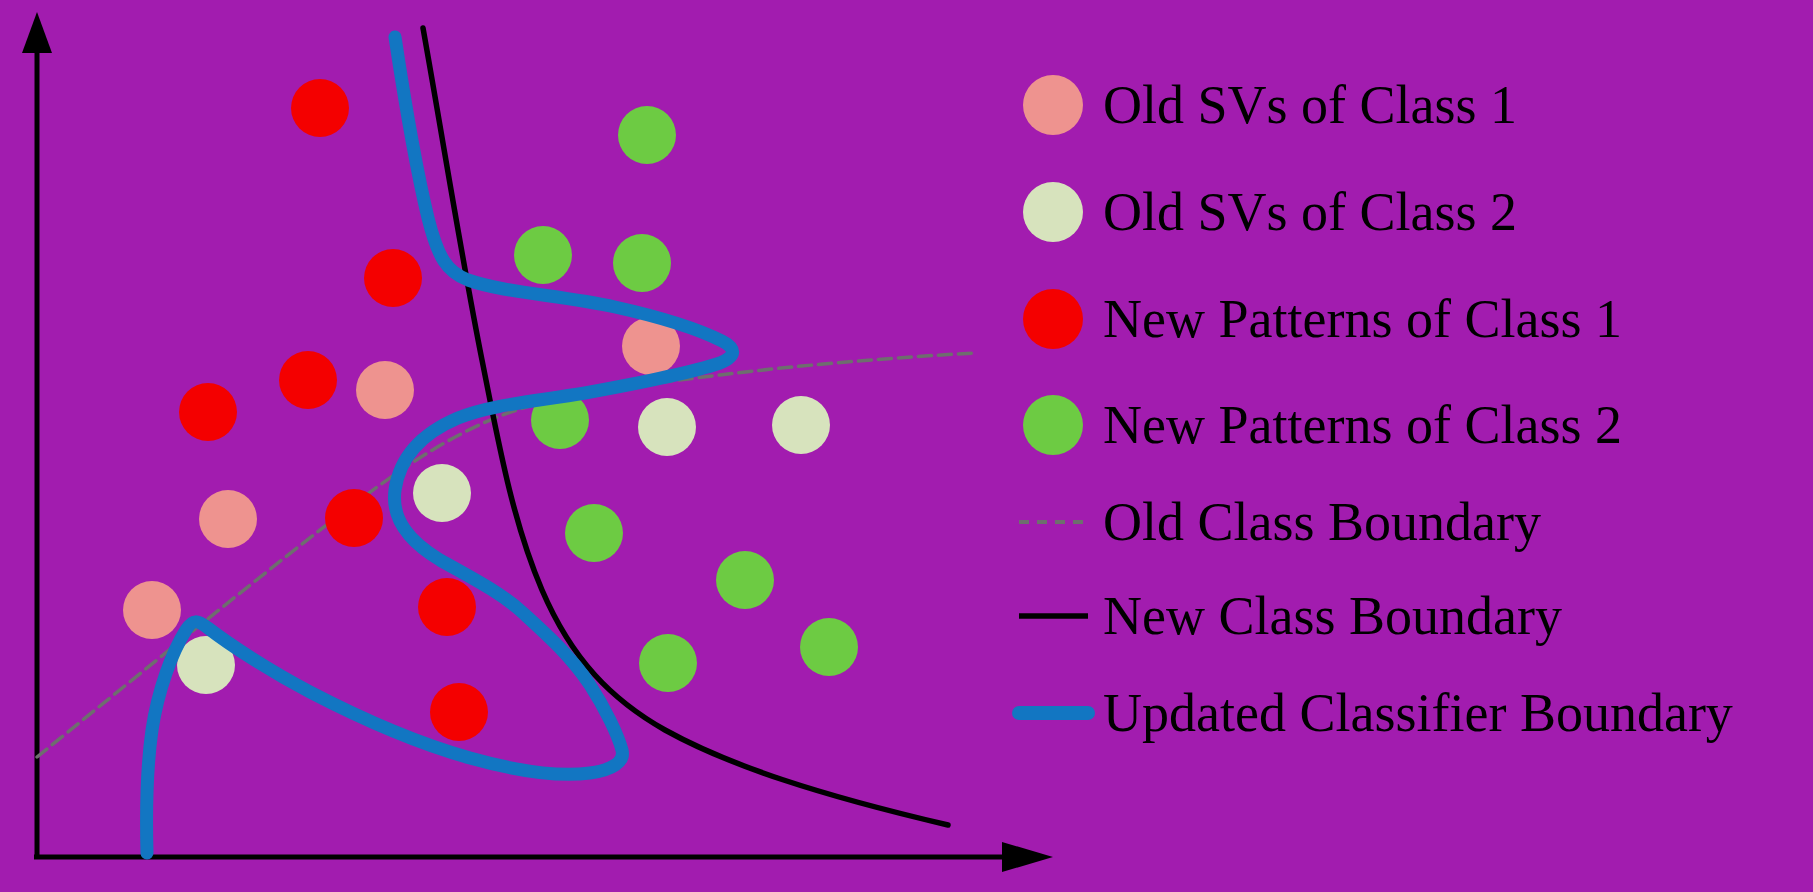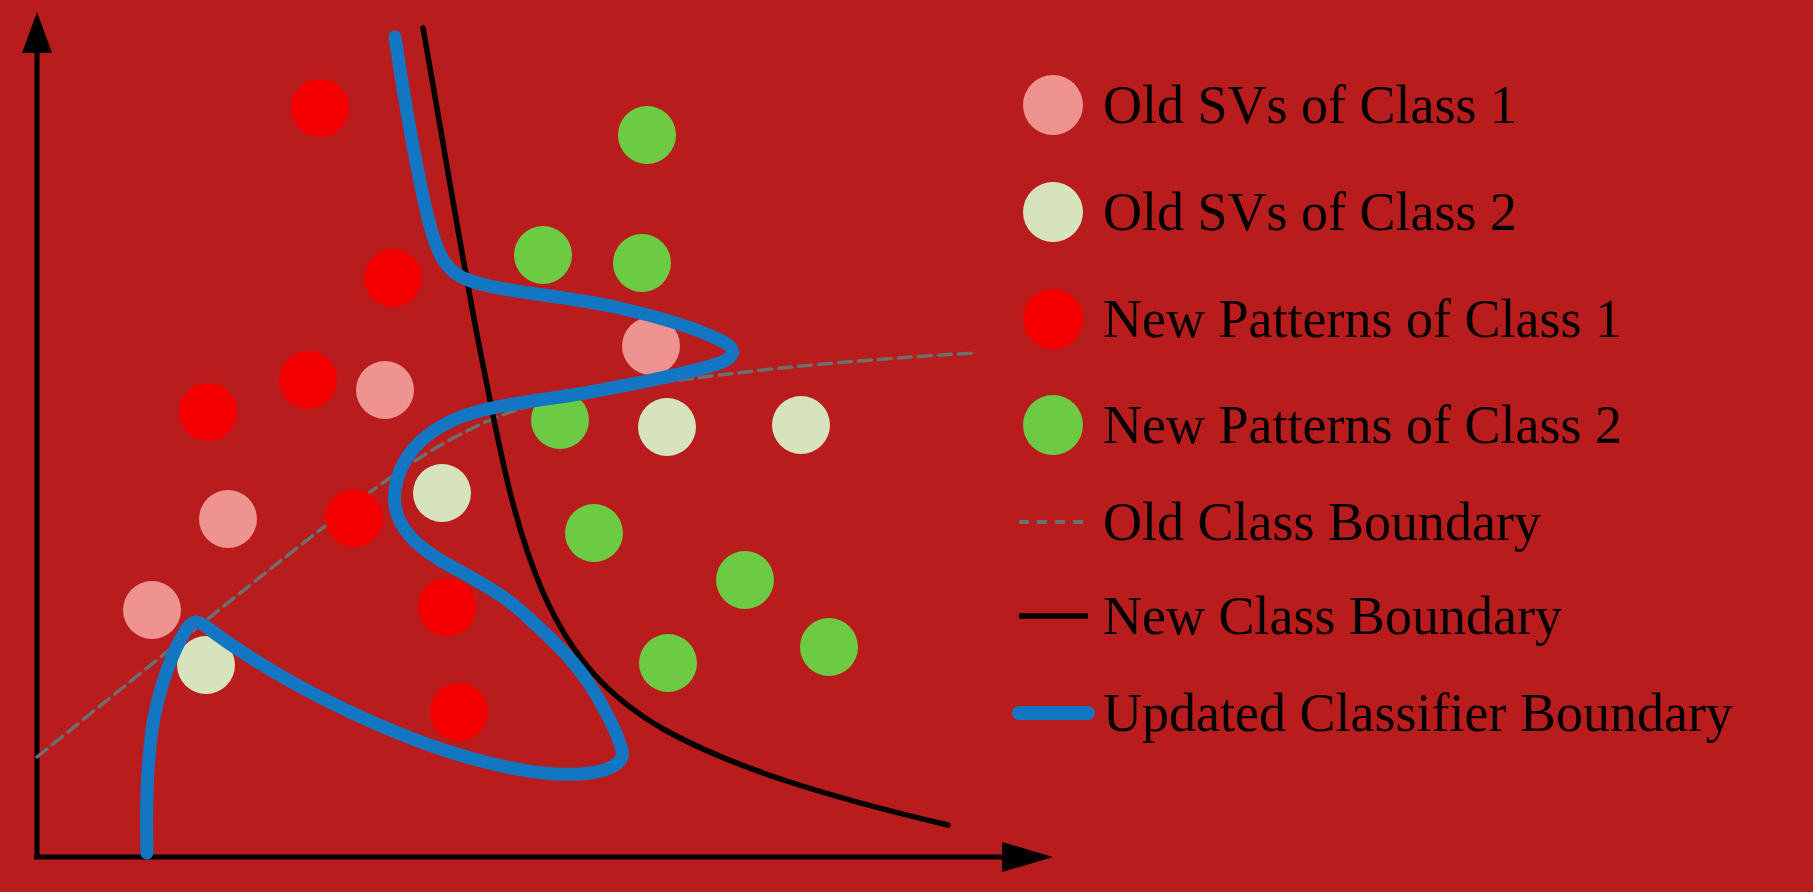--- a/index.html
+++ b/index.html
@@ -5,21 +5,21 @@
   html, body {
     margin: 0;
     padding: 0;
     background: #ffffff;
     font-family: "Liberation Serif", "DejaVu Serif", serif;
   }
   #canvas {
     position: relative;
     width: 1813px;
     height: 892px;
-    background: #b91c1c;
+    background: #a21caf;
     overflow: hidden;
   }
   #figure-svg {
     display: block;
     width: 1813px;
     height: 892px;
   }
   .legend-label {
     font-family: "Liberation Serif", "DejaVu Serif", serif;
     fill: #000000;

